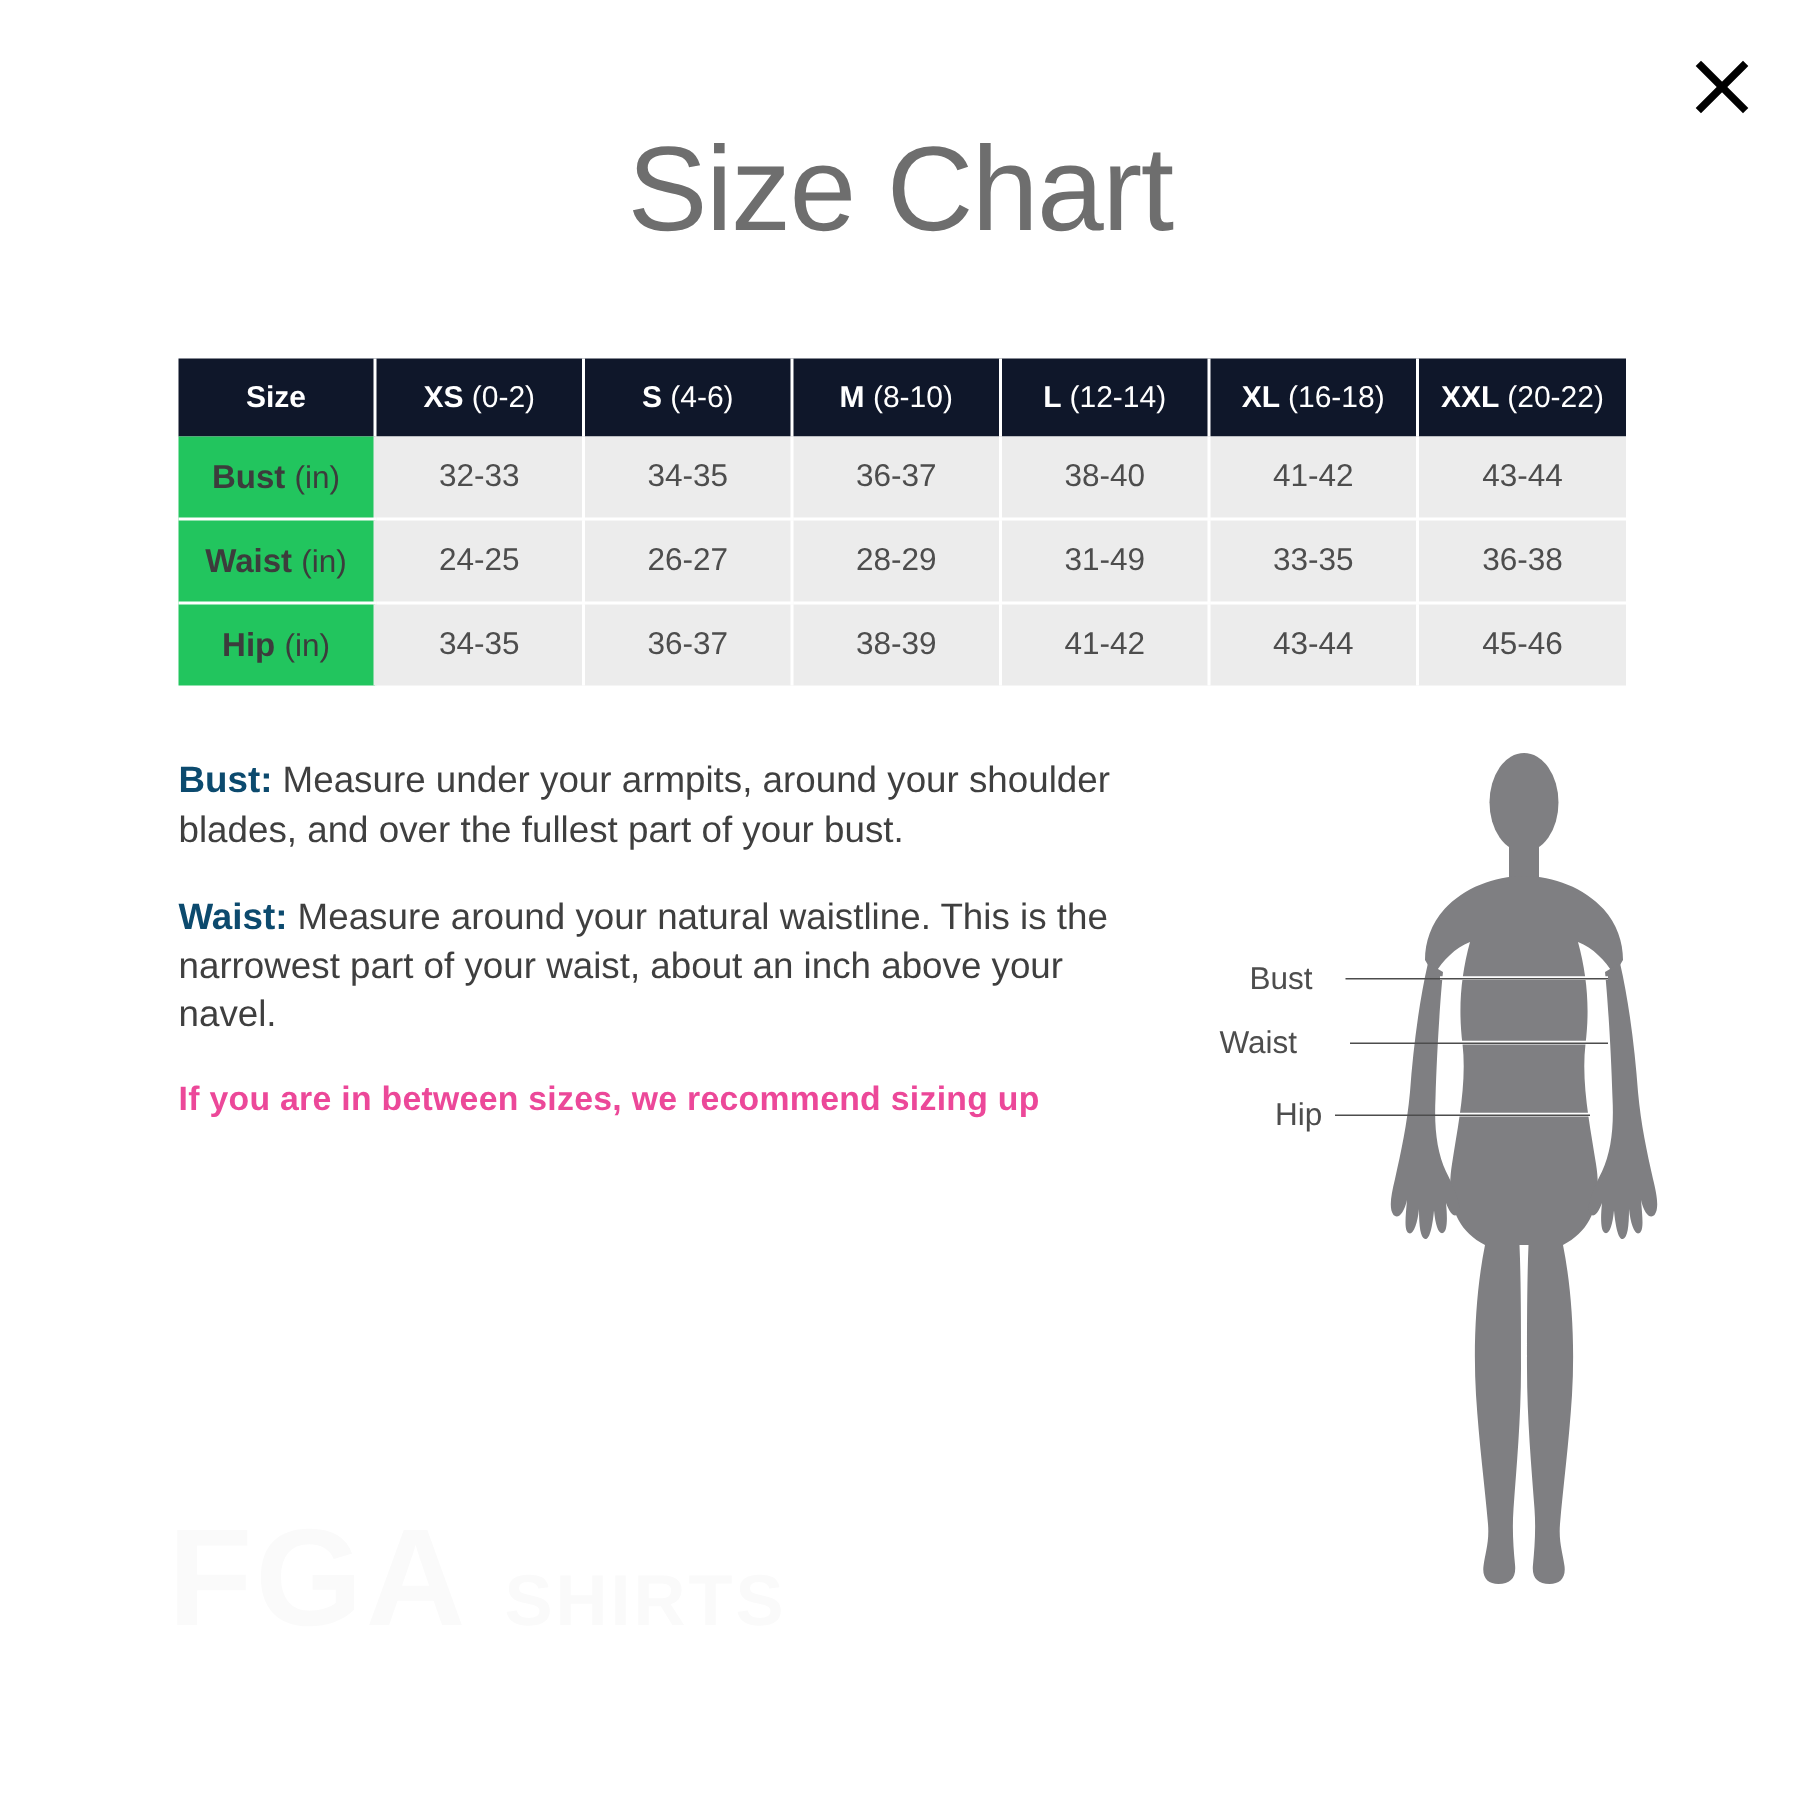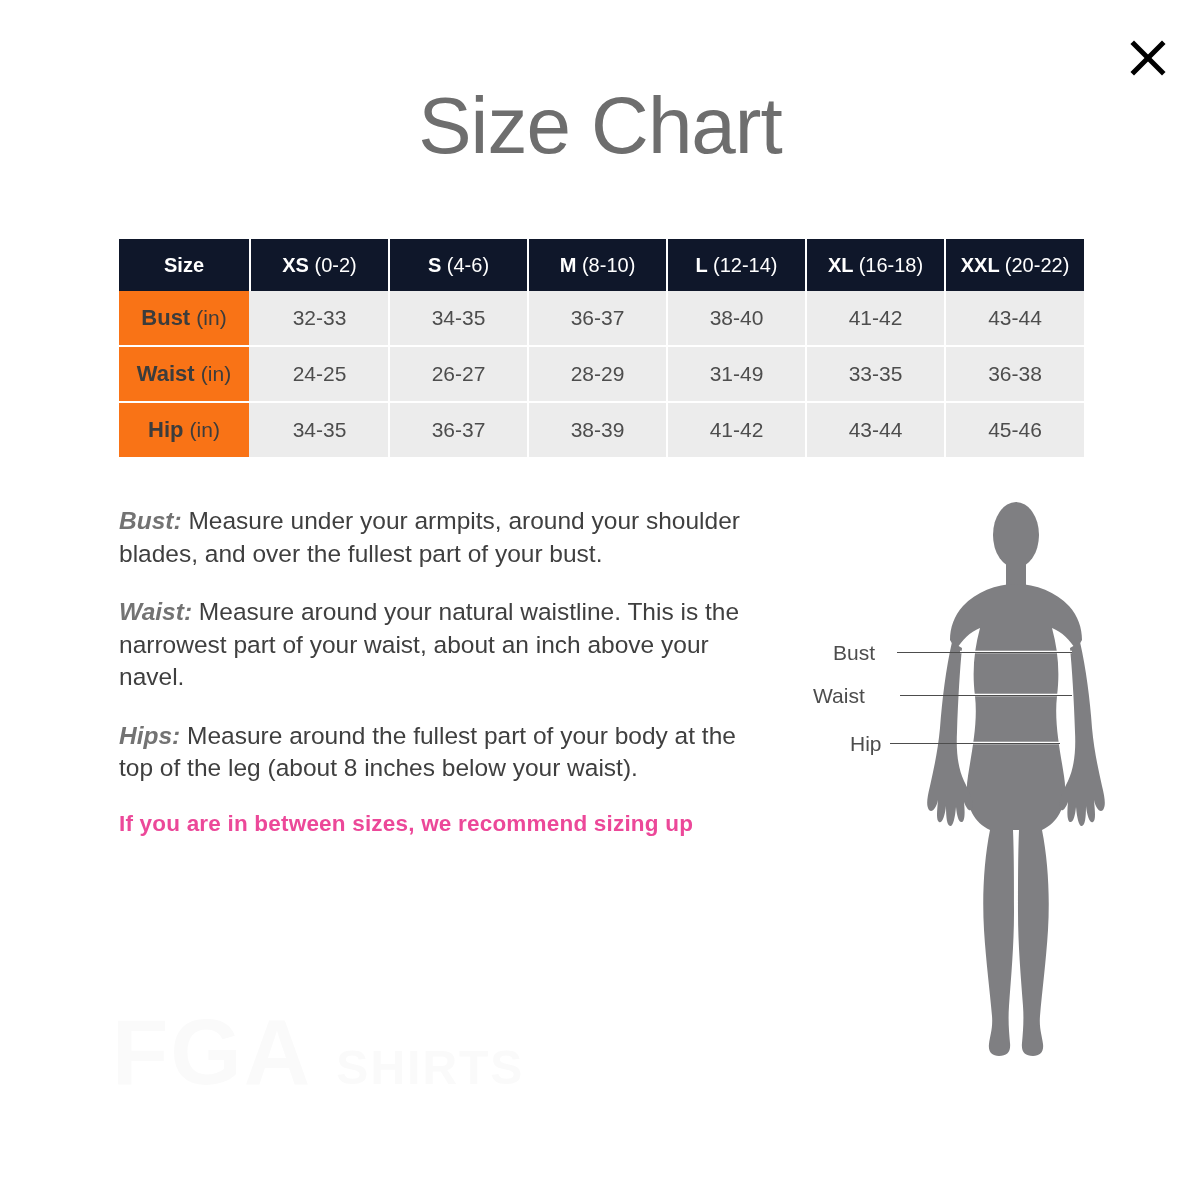--- a/index.html
+++ b/index.html
@@ -80,21 +80,21 @@
     vertical-align: middle;
     background: #ececec;
     color: #4d4d4d;
     border-right: 2px solid #ffffff;
     border-bottom: 2px solid #ffffff;
     white-space: nowrap;
   }
   #size-table tbody td:last-child { border-right: none; }
   #size-table tbody tr:last-child td { border-bottom: none; }
   #size-table tbody td.rowlabel {
-    background: #f97316;
+    background: #22c55e;
     font-weight: bold;
     font-size: 22px;
     color: #3c3c3c;
     border-right: 2px solid #ececec;
   }
   #size-table tbody td.rowlabel .unit {
     font-weight: normal;
     font-size: 21px;
   }
 
@@ -114,21 +114,21 @@
     margin: 0 0 22px 0;
     display: inline-block;
   }
   .measure-p {
     font-size: 24.5px;
     line-height: 1.33;
     color: #3f3f3f;
     margin: 0 0 26px 0;
     max-width: 640px;
   }
-  .measure-p b { font-weight: bold; color: #737373; font-style: italic; }
+  .measure-p b { font-weight: bold; color: #0c4a6e; }
   #measure-note {
     font-size: 22.5px;
     font-weight: bold;
     color: #ec4899;
     letter-spacing: 0.2px;
     margin-top: 22px;
   }
 
   
   #figure-wrap {
@@ -266,23 +266,20 @@
 </table>
 
 <div id="measure-block">
 
   <p class="measure-p">
     <b>Bust:</b><span> Measure under your armpits, around your shoulder blades, and over the fullest part of your bust.</span>
   </p>
   <p class="measure-p">
     <b>Waist:</b><span> Measure around your natural waistline. This is the narrowest part of your waist, about an inch above your navel.</span>
   </p>
-  <p class="measure-p">
-    <b>Hips:</b><span> Measure around the fullest part of your body at the top of the leg (about 8 inches below your waist).</span>
-  </p>
 
   <div id="measure-note">If you are in between sizes, we recommend sizing up</div>
 </div>
 
 <div id="figure-wrap">
   <span>
     <svg width="340" height="570" viewBox="0 0 340 570" aria-hidden="true">
       <g fill="#7f7f82">
 
         <ellipse cx="216" cy="35" rx="23" ry="33"></ellipse>

